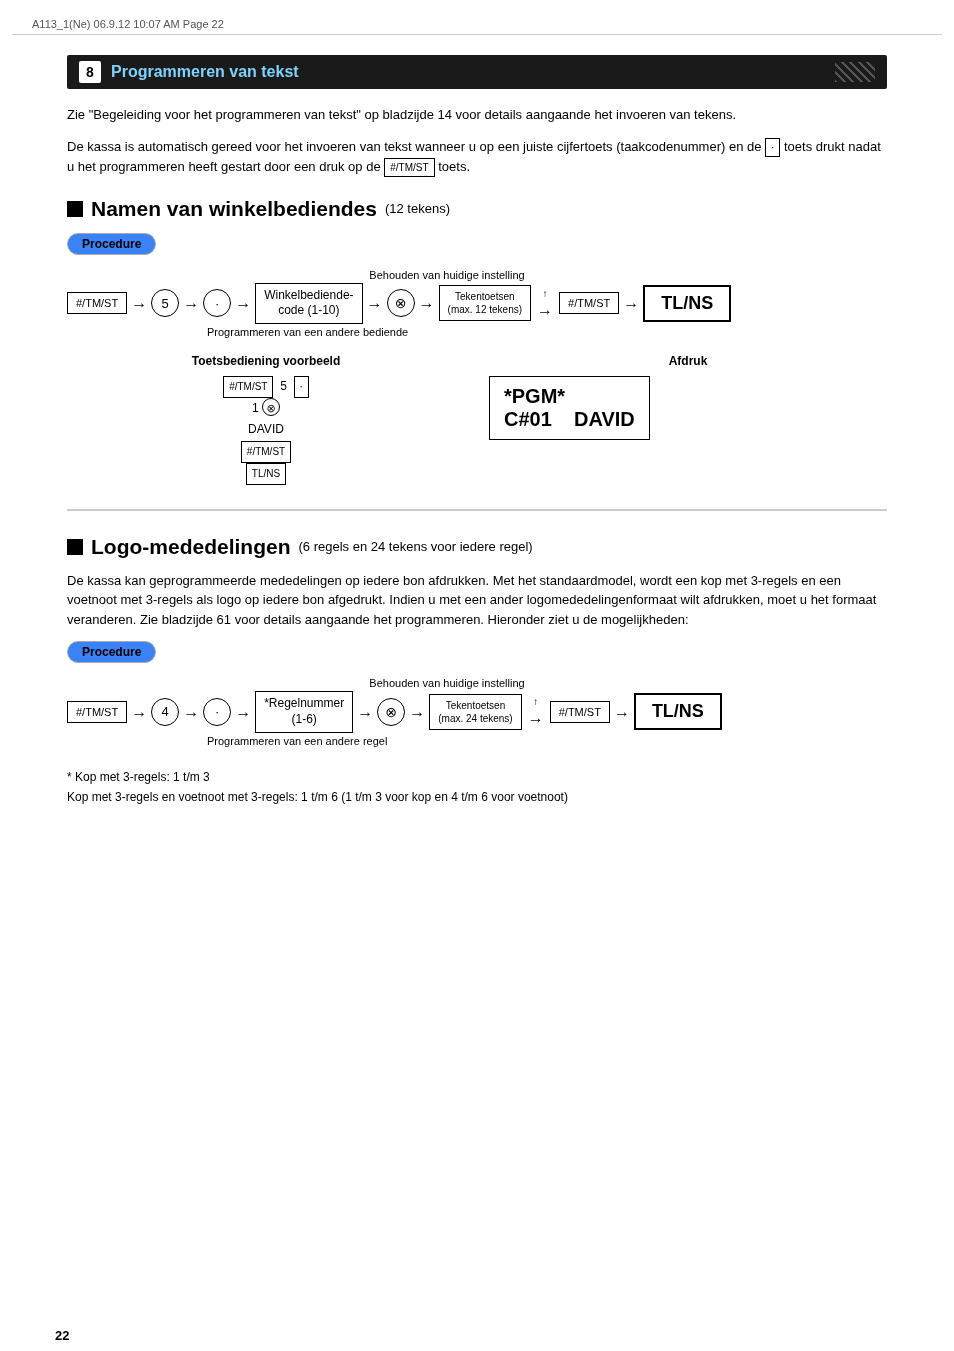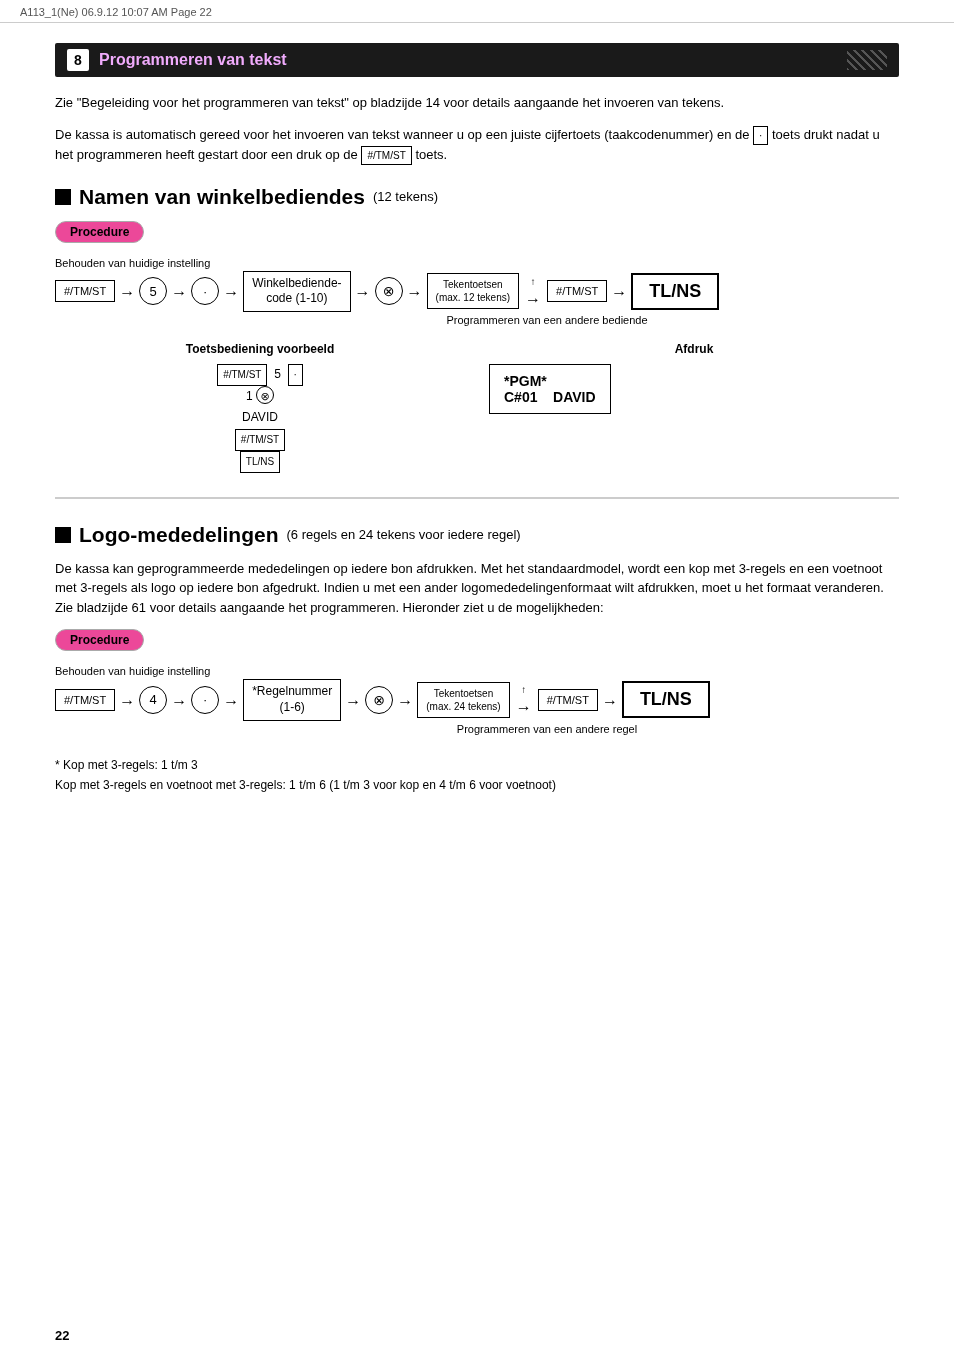--- a/index.html
+++ b/index.html
@@ -10,21 +10,21 @@
       color: #000;
       width: 954px;
       min-height: 1351px;
       position: relative;
     }
 
     .page-container {
       width: 954px;
       min-height: 1351px;
       background: #fff;
-      padding: 0;
+      padding: 12px;
       position: relative;
     }
 
     
     .header-bar {
       display: flex;
       justify-content: space-between;
       align-items: center;
       padding: 6px 20px 4px 20px;
       border-bottom: 1px solid #ccc;
@@ -58,21 +58,21 @@
       display: inline-flex;
       align-items: center;
       justify-content: center;
       margin-right: 10px;
       border-radius: 2px;
     }
 
     .section-title {
       font-size: 16px;
       font-weight: bold;
-      color: #f0abfc;
+      color: #7dd3fc;
     }
 
     .diagonal-lines {
       margin-left: auto;
       width: 40px;
       height: 20px;
       background: repeating-linear-gradient(
         45deg,
         #555,
         #555 2px,
@@ -110,21 +110,21 @@
 
     .subsection-sub {
       font-size: 13px;
       font-weight: normal;
       margin-left: 8px;
     }
 
     
     .procedure-badge {
       display: inline-block;
-      background: #ec4899;
+      background: #3b82f6;
       border: 1px solid #aaa;
       border-radius: 12px;
       padding: 3px 14px;
       font-size: 12px;
       font-weight: bold;
       margin-bottom: 14px;
     }
 
     .flow-row {
       display: flex;
@@ -232,51 +232,50 @@
     .print-box {
       border: 1px solid #000;
       padding: 8px 14px;
       font-size: 13px;
       display: inline-block;
       min-width: 120px;
     }
 
     .print-bold {
       font-weight: bold;
-      font-size: 14px;
+      font-size: 20px;
     }
 
     
     .notes-section {
       margin-top: 20px;
       font-size: 12px;
       line-height: 1.7;
     }
 
     
     .page-number {
       position: absolute;
       bottom: 8px;
       left: 55px;
       font-size: 13px;
       font-weight: bold;
     }
 
     .flow-label-above {
       font-size: 11px;
-      text-align: left;
+      text-align: center;
       padding-right: 60px;
       margin-bottom: 2px;
     }
 
     .flow-label-below {
       font-size: 11px;
       margin-top: 2px;
       padding-left: 140px;
-      text-align: center;
     }
 
     .section-divider {
       border: none;
       border-top: 2px solid #ccc;
       margin: 24px 0;
     }
   </style>
 </head>
 <body>

